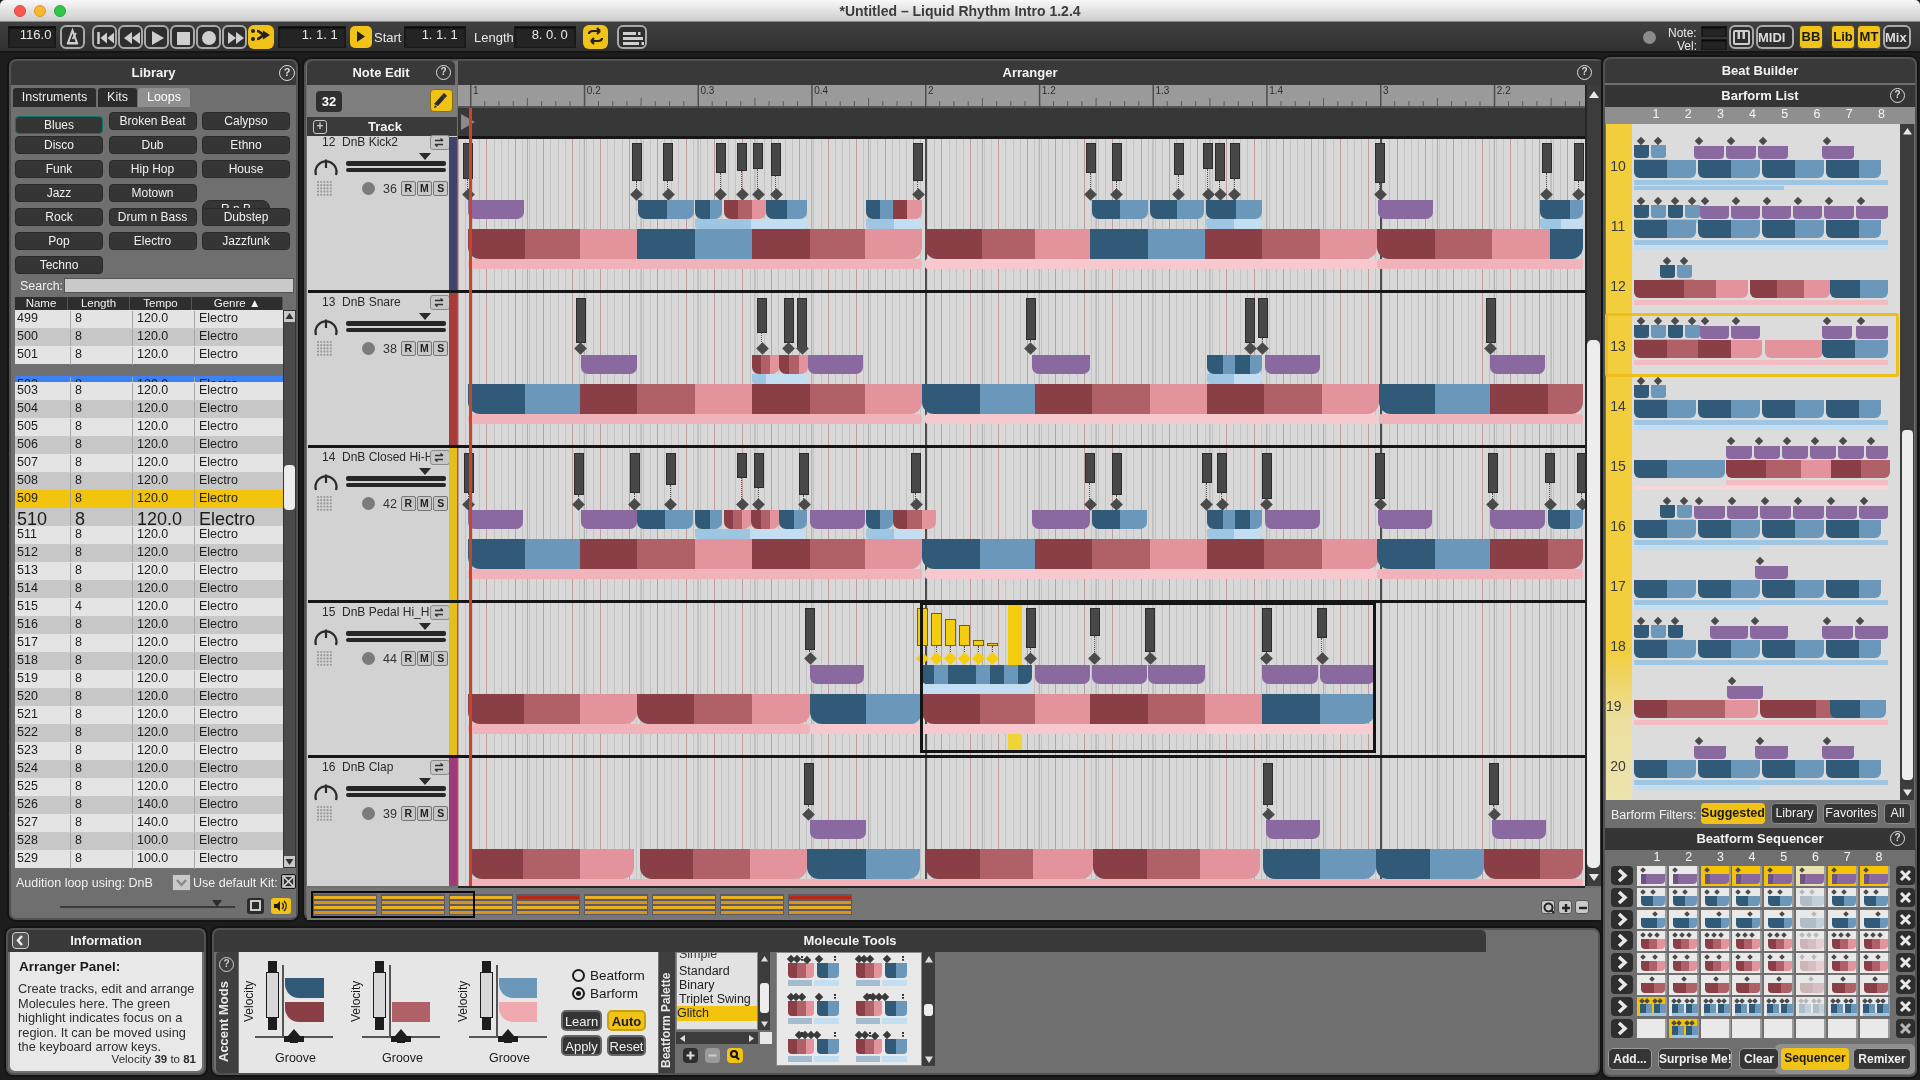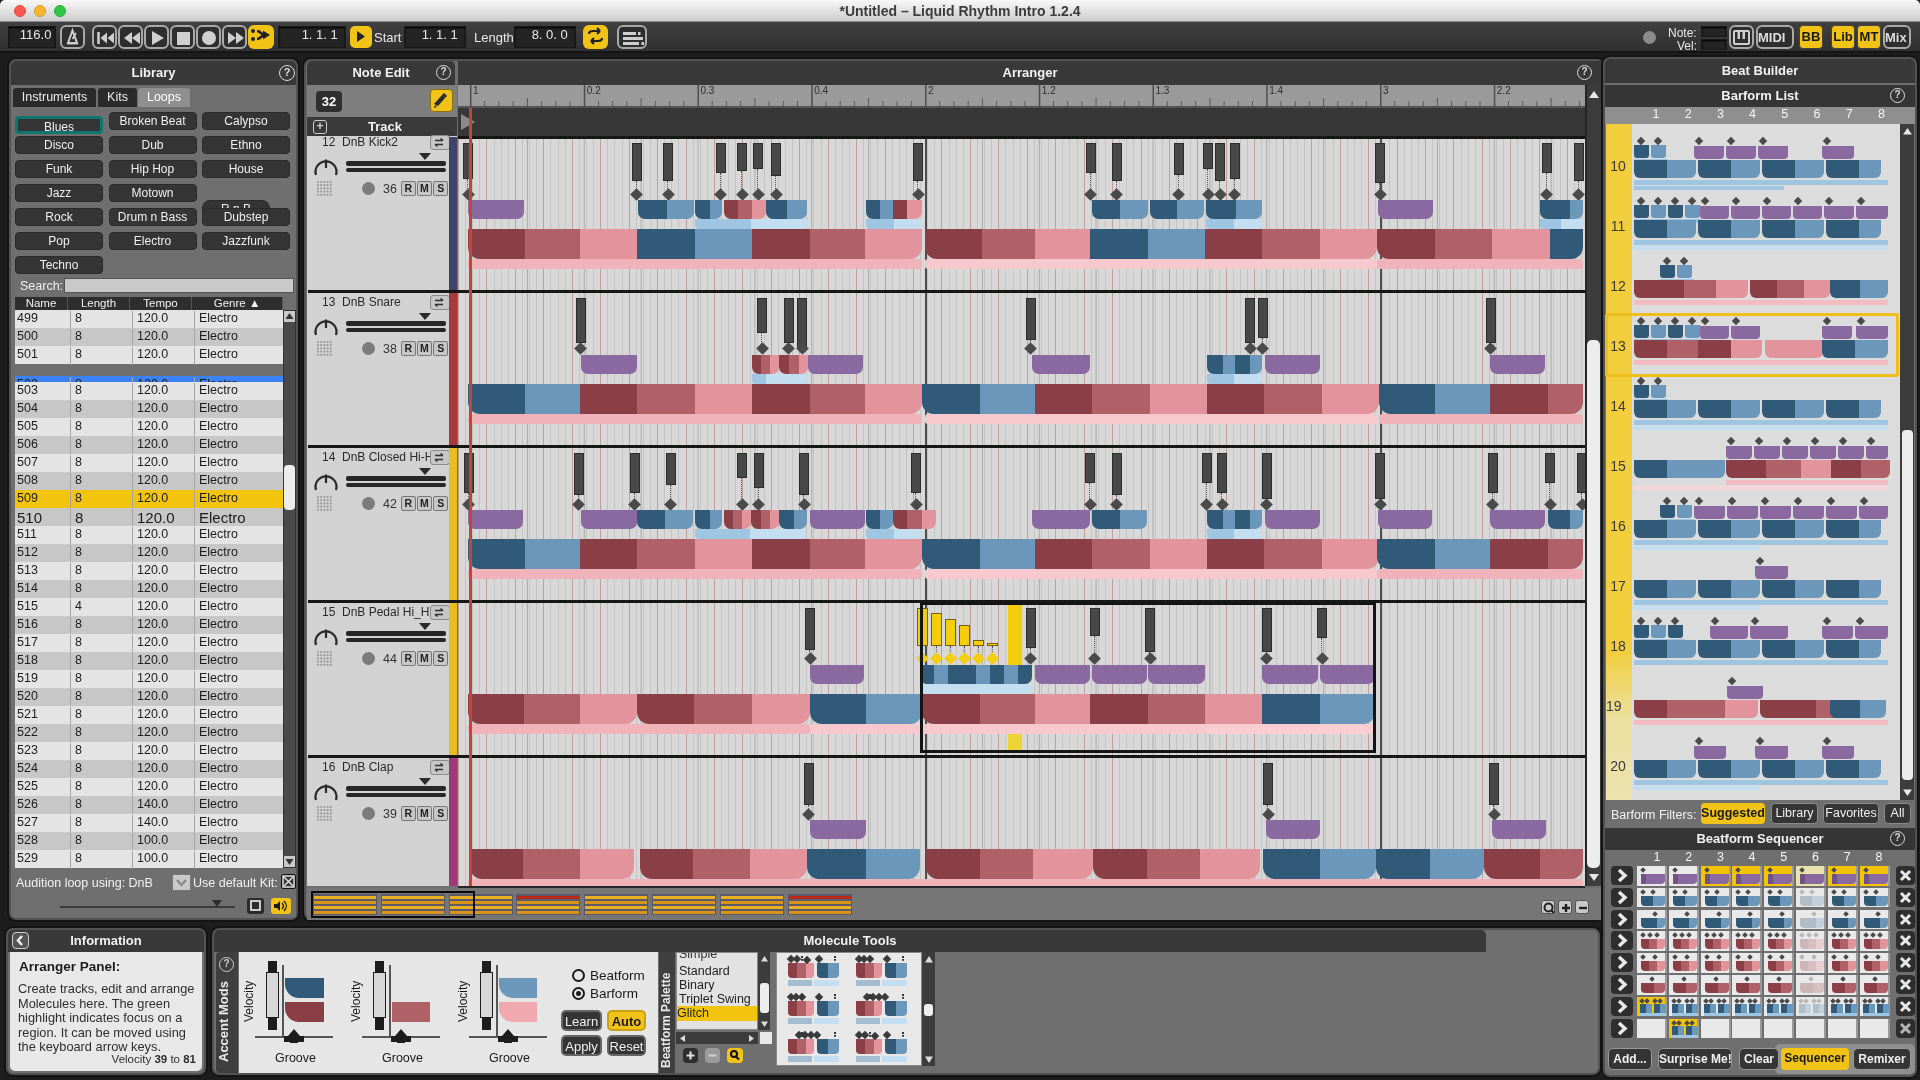--- a/index.html
+++ b/index.html
@@ -109,21 +109,21 @@
 <div class="ybtn" style="left:1799px;top:25px;width:24px;height:24px;line-height:22px;font-size:13px;border:1px solid #444;">BB</div>
 <div class="ybtn" style="left:1831px;top:25px;width:24px;height:24px;line-height:22px;font-size:13px;border:1px solid #444;">Lib</div>
 <div class="ybtn" style="left:1857px;top:25px;width:24px;height:24px;line-height:22px;font-size:13px;border:1px solid #444;">MT</div>
 <div class="tbtn" style="left:1883px;top:25px;width:28px;height:24px;color:#dedede;font-weight:bold;font-size:13px;line-height:21px;">Mix</div>
 <div class="panel" style="left:9px;top:59px;width:289px;height:861px;"></div>
 <div class="hdr" style="left:11px;top:61px;width:285px;height:24px;line-height:24px;">Library</div>
 <div class="qm" style="left:279px;top:65px;width:16px;height:16px;">?</div>
 <div class="" style="left:13px;top:88px;width:83px;height:19px;background:#2b2b2b;color:#ececec;font-size:12.5px;text-align:center;line-height:19px;border-radius:3px 3px 0 0;">Instruments</div>
 <div class="" style="left:98px;top:88px;width:39px;height:19px;background:#2b2b2b;color:#ececec;font-size:12.5px;text-align:center;line-height:19px;border-radius:3px 3px 0 0;">Kits</div>
 <div class="" style="left:138px;top:88px;width:52px;height:19px;background:#8f8f8f;color:#fff;font-size:12.5px;text-align:center;line-height:19px;border-radius:3px 3px 0 0;">Loops</div>
-<div class="dbtn" style="left:15.0px;top:116px;width:88px;height:17.5px;font-size:12px;line-height:17px;border-radius:4px;border:3px solid #0f766e;">Blues</div>
+<div class="dbtn" style="left:15.0px;top:116px;width:88px;height:17.5px;font-size:12px;line-height:17px;border-radius:4px;border:1px solid #0f766e;">Blues</div>
 <div class="dbtn" style="left:108.5px;top:112px;width:88px;height:17.5px;font-size:12px;line-height:17px;border-radius:4px;border:1px solid #2a2a2a;">Broken Beat</div>
 <div class="dbtn" style="left:202.0px;top:112px;width:88px;height:17.5px;font-size:12px;line-height:17px;border-radius:4px;border:1px solid #2a2a2a;">Calypso</div>
 <div class="dbtn" style="left:15.0px;top:136px;width:88px;height:17.5px;font-size:12px;line-height:17px;border-radius:4px;border:1px solid #2a2a2a;">Disco</div>
 <div class="dbtn" style="left:108.5px;top:136px;width:88px;height:17.5px;font-size:12px;line-height:17px;border-radius:4px;border:1px solid #2a2a2a;">Dub</div>
 <div class="dbtn" style="left:202.0px;top:136px;width:88px;height:17.5px;font-size:12px;line-height:17px;border-radius:4px;border:1px solid #2a2a2a;">Ethno</div>
 <div class="dbtn" style="left:15.0px;top:160px;width:88px;height:17.5px;font-size:12px;line-height:17px;border-radius:4px;border:1px solid #2a2a2a;">Funk</div>
 <div class="dbtn" style="left:108.5px;top:160px;width:88px;height:17.5px;font-size:12px;line-height:17px;border-radius:4px;border:1px solid #2a2a2a;">Hip Hop</div>
 <div class="dbtn" style="left:202.0px;top:160px;width:88px;height:17.5px;font-size:12px;line-height:17px;border-radius:4px;border:1px solid #2a2a2a;">House</div>
 <div class="dbtn" style="left:15.0px;top:184px;width:88px;height:17.5px;font-size:12px;line-height:17px;border-radius:4px;border:1px solid #2a2a2a;">Jazz</div>
 <div class="dbtn" style="left:108.5px;top:184px;width:88px;height:17.5px;font-size:12px;line-height:17px;border-radius:4px;border:1px solid #2a2a2a;">Motown</div>
@@ -200,21 +200,21 @@
     <span style="left:55px;top:1px;position:absolute;border-left:1px solid #a5a5a5;padding-left:4px;height:18px;">8</span>
     <span style="left:117px;top:1px;position:absolute;border-left:1px solid #a5a5a5;padding-left:4px;height:18px;">120.0</span>
     <span style="left:179px;top:1px;position:absolute;border-left:1px solid #a5a5a5;padding-left:4px;height:18px;">Electro</span>
   </div>
 <div style="left:15px;top:490px;width:268px;height:18px;background:#f2c40e;color:#1c1c1c;font-size:12.5px;">
     <span style="left:2px;top:1px;position:absolute">509</span>
     <span style="left:55px;top:1px;position:absolute;border-left:1px solid #a5a5a5;padding-left:4px;height:18px;">8</span>
     <span style="left:117px;top:1px;position:absolute;border-left:1px solid #a5a5a5;padding-left:4px;height:18px;">120.0</span>
     <span style="left:179px;top:1px;position:absolute;border-left:1px solid #a5a5a5;padding-left:4px;height:18px;">Electro</span>
   </div>
-<div style="left:15px;top:508px;width:268px;height:18px;background:#c7c7c7;color:#1c1c1c;font-size:15px;">
+<div style="left:15px;top:508px;width:268px;height:18px;background:#c7c7c7;color:#1c1c1c;font-size:18px;">
     <span style="left:2px;top:1px;position:absolute">510</span>
     <span style="left:55px;top:1px;position:absolute;border-left:1px solid #a5a5a5;padding-left:4px;height:18px;">8</span>
     <span style="left:117px;top:1px;position:absolute;border-left:1px solid #a5a5a5;padding-left:4px;height:18px;">120.0</span>
     <span style="left:179px;top:1px;position:absolute;border-left:1px solid #a5a5a5;padding-left:4px;height:18px;">Electro</span>
   </div>
 <div style="left:15px;top:526px;width:268px;height:18px;background:#e4e4e4;color:#1c1c1c;font-size:12.5px;">
     <span style="left:2px;top:1px;position:absolute">511</span>
     <span style="left:55px;top:1px;position:absolute;border-left:1px solid #a5a5a5;padding-left:4px;height:18px;">8</span>
     <span style="left:117px;top:1px;position:absolute;border-left:1px solid #a5a5a5;padding-left:4px;height:18px;">120.0</span>
     <span style="left:179px;top:1px;position:absolute;border-left:1px solid #a5a5a5;padding-left:4px;height:18px;">Electro</span>

